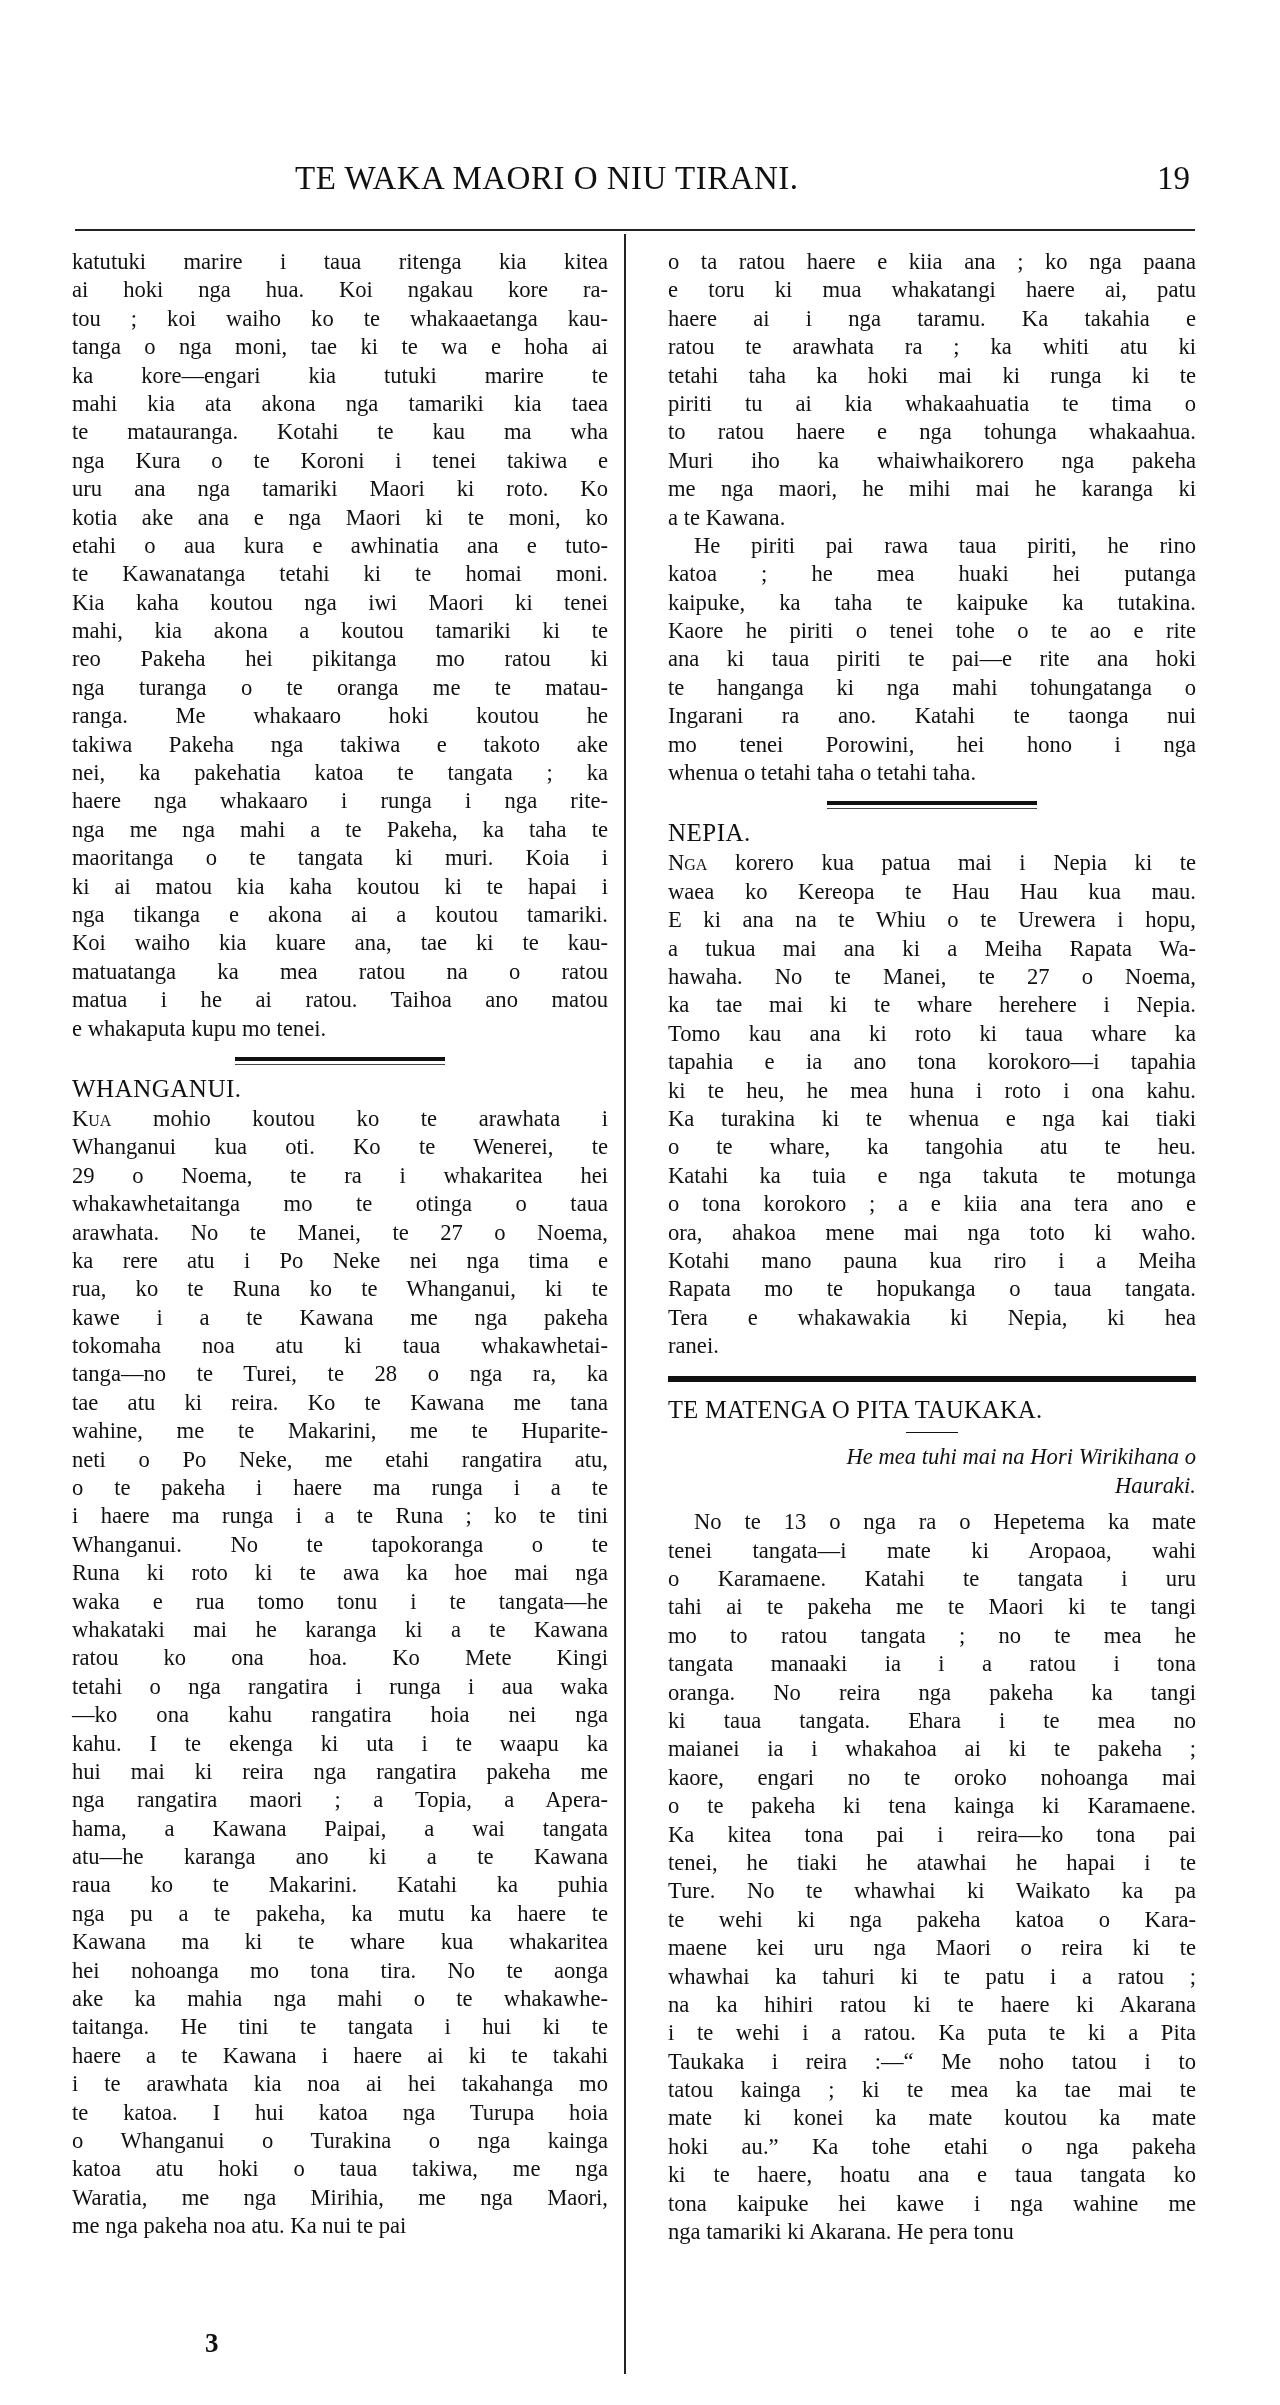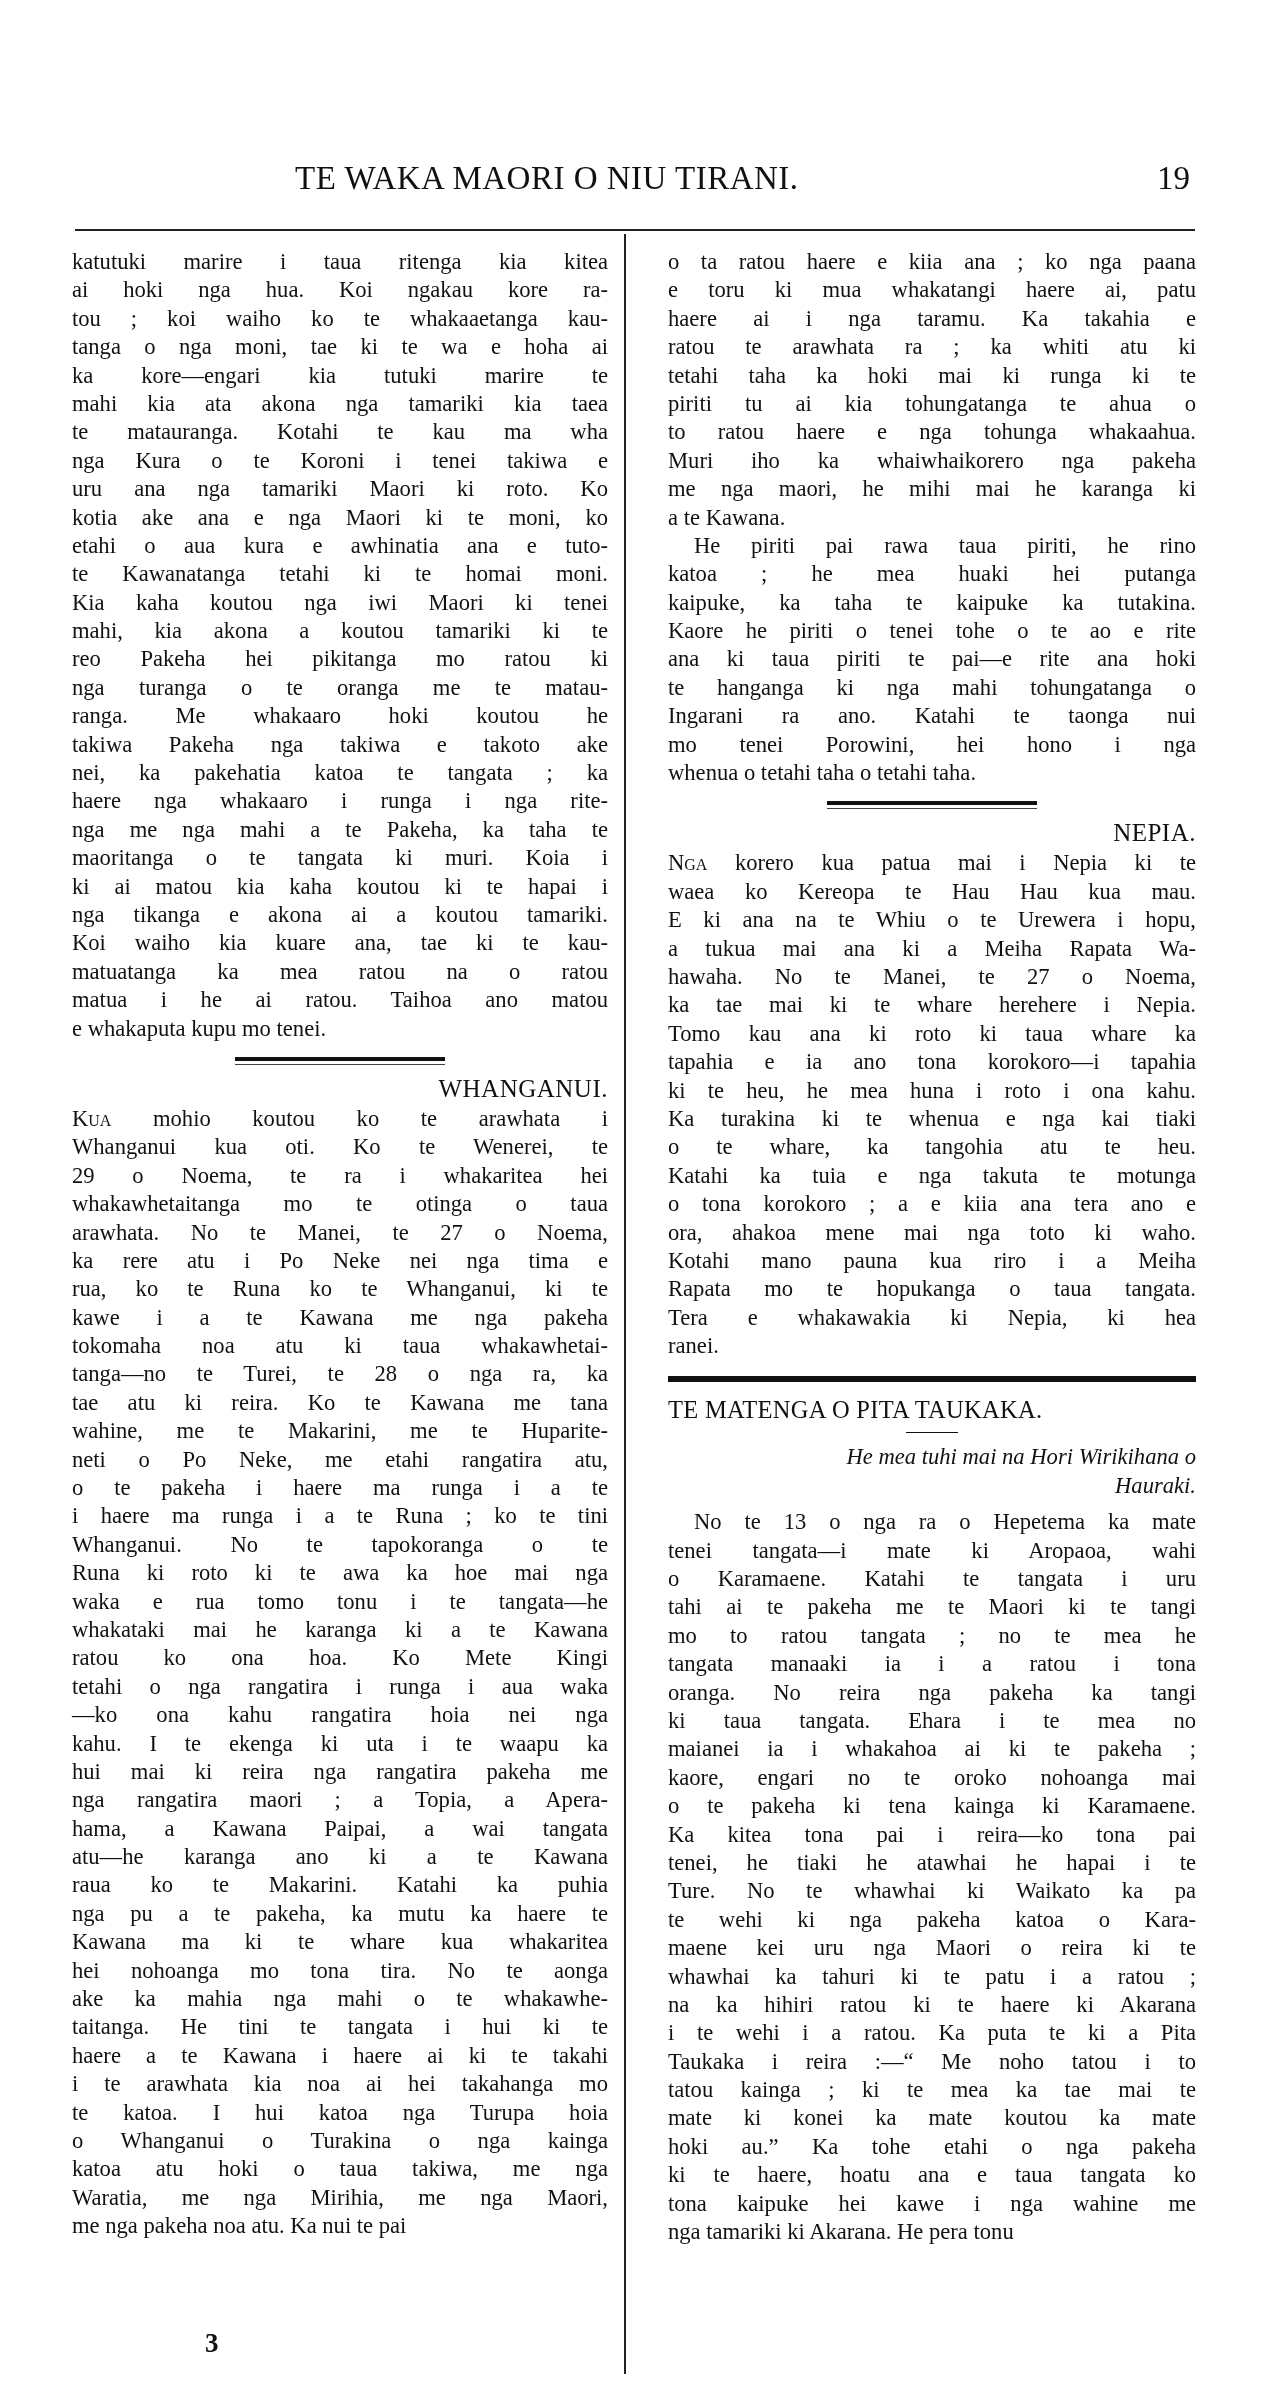--- a/index.html
+++ b/index.html
@@ -18,21 +18,21 @@
          font-family: "Liberation Serif", serif; }
   .col.left { left: 72px; width: 536px; }
   .col.right { left: 668px; width: 528px; }
   .line { white-space: nowrap; text-align: justify; text-align-last: justify; display: block; height: 28.4px; }
   .line.last { text-align-last: left; }
   .line.indent { padding-left: 26px; }
   .rule-short { height: 0; border-top: 4px solid #111; margin: 14px auto 2px; width: 210px; position: relative; }
   .rule-short::after { content: ""; position: absolute; left: 0; right: 0; top: 3px; border-top: 1px solid #444; }
   .rule-long { height: 0; border-top: 6px solid #111; margin: 16px 0 8px; width: 100%; }
   .rule-mini { width: 52px; border-top: 1.5px solid #111; margin: 6px auto 10px; }
-  .section-title { text-align: right; font-size: 25px; letter-spacing: 0.5px; margin: 12px 0 0; height: 32px; line-height: 32px; }
+  .section-title { text-align: left; font-size: 25px; letter-spacing: 0.5px; margin: 12px 0 0; height: 32px; line-height: 32px; }
   .section-title.wide { text-align: left; letter-spacing: 0.3px; font-size: 24.5px; }
   .byline { text-align: right; font-style: italic; font-size: 22.6px; line-height: 28.4px; }
   .smallcaps { font-variant: small-caps; }
   .sig { position: absolute; left: 205px; top: 2328px; font-size: 27px; font-weight: bold;
          font-family: "Liberation Serif", serif; }
 </style>
 </head>
 <body>
 
 <div class="header">
@@ -120,21 +120,21 @@
 </div>
 <div class="sig">3</div>
 
 <div class="col right">
   <div>
       <span class="line">o ta ratou haere e kiia ana ; ko nga paana</span>
       <span class="line">e toru ki mua whakatangi haere ai, patu</span>
       <span class="line">haere ai i nga taramu.  Ka takahia e</span>
       <span class="line">ratou te arawhata ra ; ka whiti atu ki</span>
       <span class="line">tetahi taha ka hoki mai ki runga ki te</span>
-      <span class="line">piriti tu ai kia tohungatanga te ahua o</span>
+      <span class="line">piriti tu ai kia whakaahuatia te tima o</span>
       <span class="line">to ratou haere e nga tohunga whakaahua.</span>
       <span class="line">Muri iho ka whaiwhaikorero nga pakeha</span>
       <span class="line">me nga maori, he mihi mai he karanga ki</span>
       <span class="line last">a te Kawana.</span>
     </div>
   <div>
       <span class="line indent">He piriti pai rawa taua piriti, he rino</span>
       <span class="line">katoa ; he mea huaki hei putanga</span>
       <span class="line">kaipuke, ka taha te kaipuke ka tutakina.</span>
       <span class="line">Kaore he piriti o tenei tohe o te ao e rite</span>

